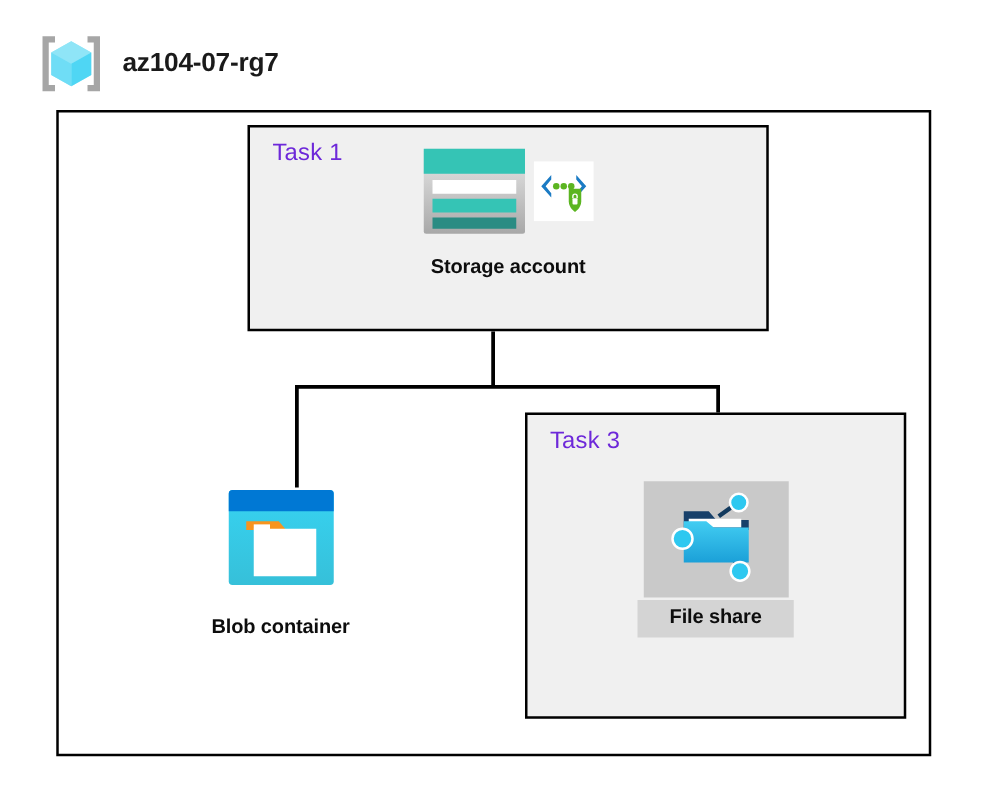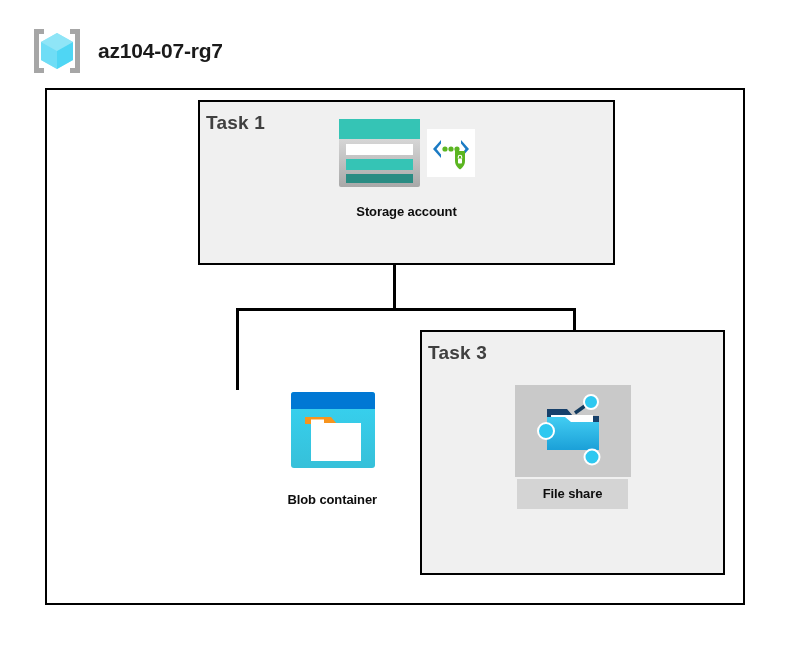--- a/index.html
+++ b/index.html
@@ -60,53 +60,53 @@
     background: #f0f0f0;
     border: 2px solid #000000;
     box-sizing: border-box;
   }
   #task-1 { left: 198px; top: 100px; width: 417px; height: 165px; }
   #task-2 { left: 72px;  top: 330px; width: 305px; height: 245px; }
   #task-3 { left: 420px; top: 330px; width: 305px; height: 245px; text-align: center; }
 
   .task-label {
     position: absolute;
-    left: 6px;
+    left: 18px;
     top: 10px;
     font-size: 19px;
-    font-weight: bold;
-    color: #404040;
+    font-weight: normal;
+    color: #6d28d9;
     letter-spacing: 0.2px;
   }
 
   
   .node {
     position: absolute;
     display: flex;
     flex-direction: column;
     align-items: center;
   }
   .node-icons {
     display: flex;
     align-items: center;
     justify-content: center;
     gap: 6px;
   }
   .node-label {
-    font-size: 13px;
+    font-size: 16px;
     font-weight: bold;
     color: #0d0d0d;
     white-space: nowrap;
     letter-spacing: -0.1px;
   }
 
   #node-storage { left: 198px; top: 118px; width: 417px; }
   #node-storage .node-label { margin-top: 12px; }
 
-  #node-blob { left: 72px; top: 390px; width: 305px; align-items: flex-end; }
+  #node-blob { left: 72px; top: 390px; width: 305px; }
   #node-blob .node-label { margin-top: 18px; }
 
   #node-fileshare { left: 420px; top: 385px; width: 305px; }
   #node-fileshare .icon-bg {
     background: #c9c9c9;
     padding: 6px 18px 4px 18px;
     display: flex;
     align-items: center;
     justify-content: center;
   }

